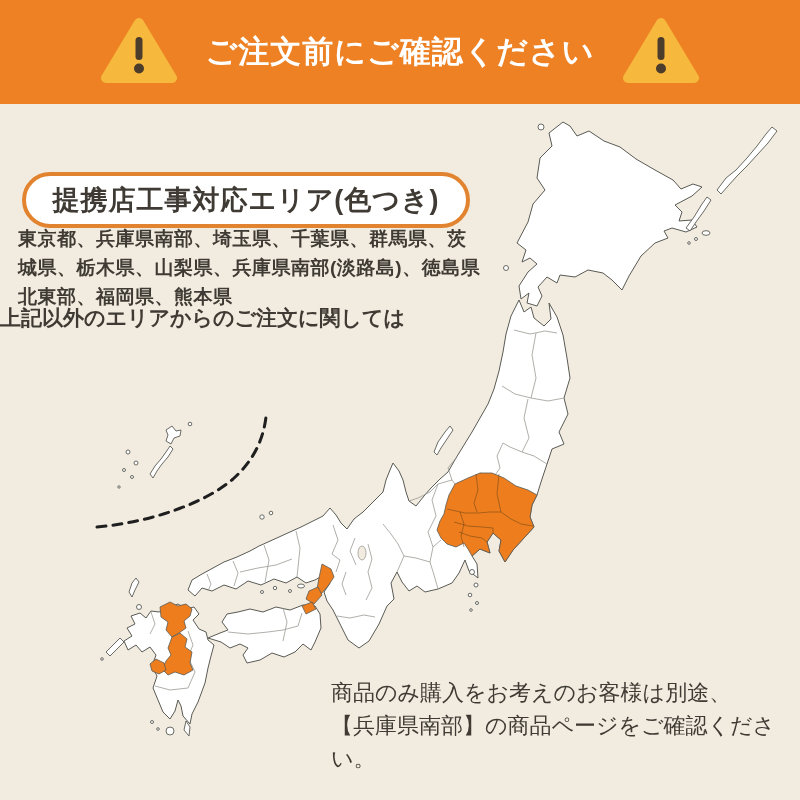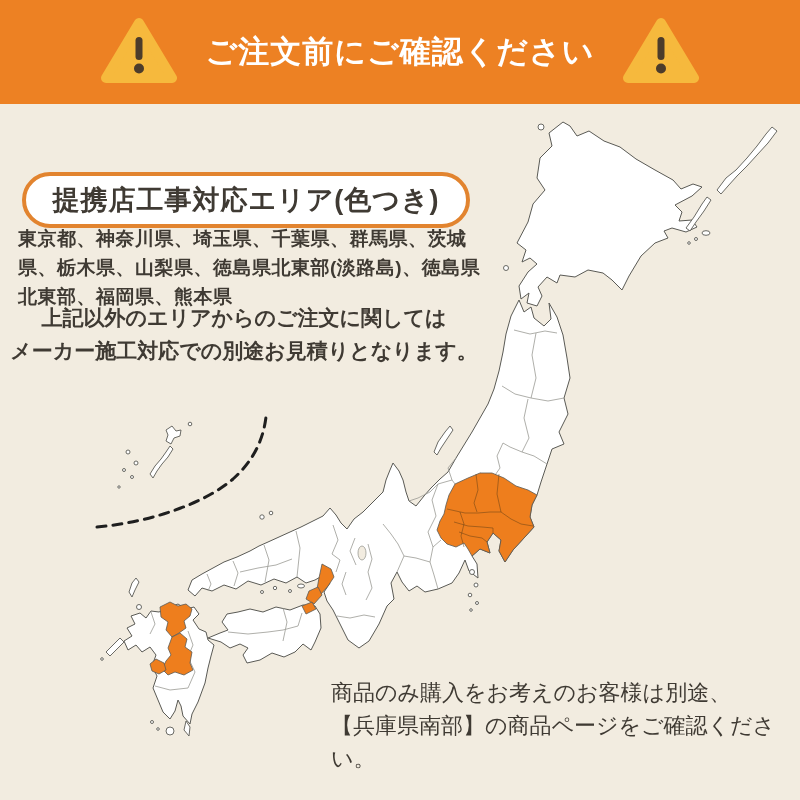--- a/index.html
+++ b/index.html
@@ -33,21 +33,21 @@
     background:#ffffff;border:4px solid var(--pill_border);border-radius:32px;
     display:flex;align-items:center;justify-content:center;
     font-size:27px;font-weight:bold;letter-spacing:1px;margin-top:36px;
   }
   .pref-list{
     position:absolute;left:18px;top:206px;width:466px;
     font-size:19px;font-weight:700;line-height:1.52;letter-spacing:0.5px;
     word-break:break-all;
   }
   .note{
-    position:absolute;left:0;top:302px;width:488px;text-align:center;
+    position:absolute;left:0;top:302px;width:488px;text-align:left;
     font-size:21px;font-weight:700;line-height:1.55;
   }
   .red-note{
     position:absolute;left:330px;top:644px;width:468px;
     font-size:21.5px;font-weight:700;line-height:1.45;color:var(--red);
   }
   .footer-note{
     position:absolute;left:331px;top:676px;width:468px;
     font-size:22px;font-weight:400;line-height:1.5;
   }
@@ -213,25 +213,24 @@
     <h1 class="banner-title">ご注文前にご確認ください</h1>
     <svg class="tri" viewBox="0 0 76 72" aria-hidden="true">
       <polygon points="38,7 71,62 5,62" style="fill:var(--triangle);stroke:var(--triangle);stroke-width:10;stroke-linejoin:round;"></polygon>
       <rect x="34.5" y="21" width="7" height="23" rx="3.5" style="fill:var(--exclam);"></rect>
       <circle cx="38" cy="52.5" r="5" style="fill:var(--exclam);"></circle>
     </svg>
   </header>
 
   <div class="pill">提携店工事対応エリア(色つき)</div>
 
-  <p class="pref-list">東京都、神奈川県、埼玉県、千葉県、群馬県、茨城県、栃木県、山梨県、徳島県北東部(淡路島)、徳島県北東部、福岡県、熊本県</p>
+  <p class="pref-list">東京都、兵庫県南部、埼玉県、千葉県、群馬県、茨城県、栃木県、山梨県、兵庫県南部(淡路島)、徳島県北東部、福岡県、熊本県</p>
 
   <div class="note">
     <div>上記以外のエリアからのご注文に関しては</div>
-    <div>メーカー施工対応での別途お見積りとなります。</div>
   </div>
 
   <div class="red-note">
   </div>
 
   <div class="footer-note">
     <div>商品のみ購入をお考えのお客様は別途、</div>
     <div>【兵庫県南部】の商品ページをご確認ください。</div>
   </div>
 

